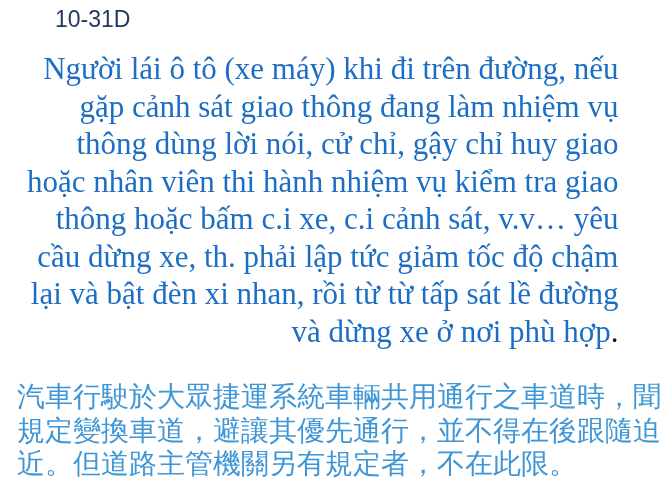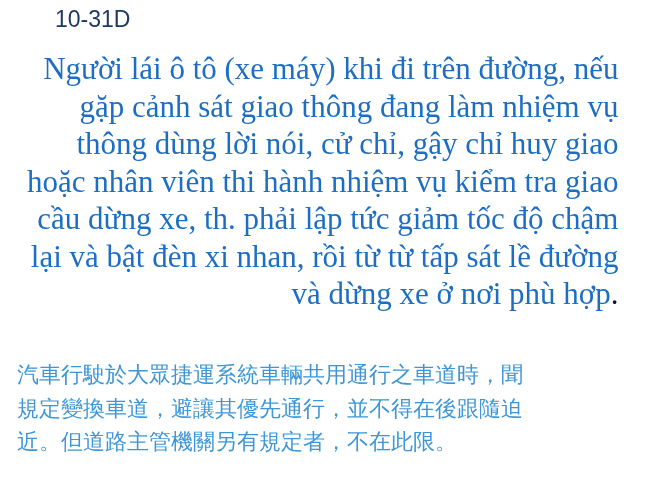--- a/index.html
+++ b/index.html
@@ -38,43 +38,44 @@
   .vi-line {
     height: 37.5px;
     text-align: right;
   }
   .sentence-period {
     color: var(--period_text, #10141F);
   }
   .zh-paragraph {
     position: absolute;
     left: 17px;
-    top: 360px;
-    font-family: Liberation Mono, monospace;
-    font-size: 22px;
+    top: 380px;
+    font-family: Liberation Sans, sans-serif;
+    font-size: 28px;
     line-height: 33.5px;
     color: var(--chinese_text, #3E96D6);
     white-space: nowrap;
   }
   .zh-line {
     height: 33.5px;
   }
 </style>
 </head>
 <body>
 
 <div class="slide">
 
   <div class="question-code">10-31D</div>
 
   <div class="vi-paragraph">
     <div class="vi-line">Người lái ô tô (xe máy) khi đi trên đường, nếu</div>
     <div class="vi-line">gặp cảnh sát giao thông đang làm nhiệm vụ</div>
     <div class="vi-line">thông dùng lời nói, cử chỉ, gậy chỉ huy giao</div>
     <div class="vi-line">hoặc nhân viên thi hành nhiệm vụ kiểm tra giao</div>
+    <div class="vi-line">thông hoặc bấm c.i xe, c.i cảnh sát, v.v… yêu</div>
     <div class="vi-line">cầu dừng xe, th. phải lập tức giảm tốc độ chậm</div>
     <div class="vi-line">lại và bật đèn xi nhan, rồi từ từ tấp sát lề đường</div>
     <div class="vi-line"><span>và dừng xe ở nơi phù hợp</span><span class="sentence-period">.</span></div>
   </div>
 
   <div class="zh-paragraph">
     <div class="zh-line">汽車行駛於大眾捷運系統車輛共用通行之車道時，聞</div>
     <div class="zh-line">規定變換車道，避讓其優先通行，並不得在後跟隨迫</div>
     <div class="zh-line">近。但道路主管機關另有規定者，不在此限。</div>
   </div>

